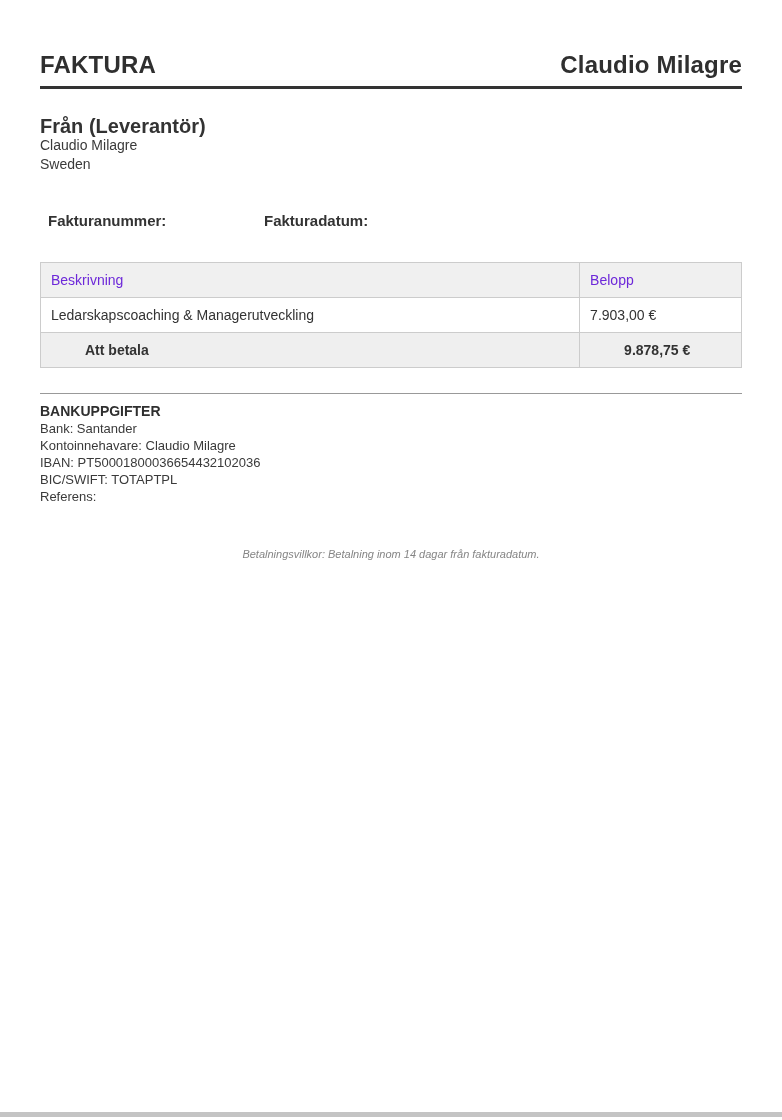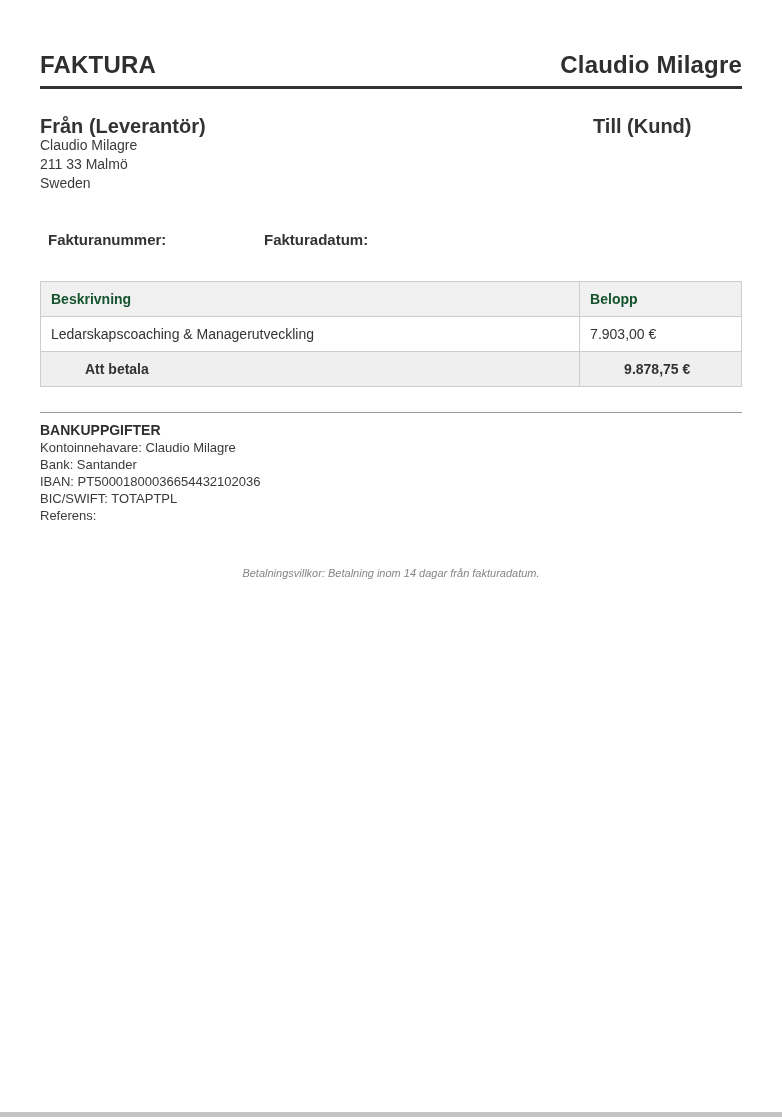--- a/index.html
+++ b/index.html
@@ -62,22 +62,22 @@
     font-size: 14px;
   }
   table.invoice th, table.invoice td {
     border: 1px solid #cccccc;
     padding: 9px 10px;
     text-align: left;
     vertical-align: middle;
   }
   table.invoice th {
     background: #f0f0f0;
-    font-weight: bold;
-    color: #14532d;
+    font-weight: normal;
+    color: #6d28d9;
   }
   table.invoice .col-desc { width: 540px; }
   table.invoice .col-amount { width: 162px; }
   table.invoice tr.total td {
     background: #efefef;
     font-weight: bold;
     padding-left: 44px;
   }
 
   
@@ -117,25 +117,21 @@
 
   <div class="header">
     <div class="title">FAKTURA</div>
     <div class="company">Claudio Milagre</div>
   </div>
 
   <div class="parties">
     <div class="party-from">
       <div class="party-label">Från (Leverantör)</div>
       <div class="party-line">Claudio Milagre</div>
-      <div class="party-line">211 33 Malmö</div>
       <div class="party-line">Sweden</div>
-    </div>
-    <div class="party-to">
-      <div class="party-label">Till (Kund)</div>
     </div>
   </div>
 
   <div class="meta">
     <div class="meta-item number">Fakturanummer:</div>
     <div class="meta-item date">Fakturadatum:</div>
   </div>
 
   <table class="invoice">
     <thead>
@@ -153,22 +149,22 @@
         <td>Att betala</td>
         <td>9.878,75 €</td>
       </tr>
     </tbody>
   </table>
 
   <hr class="bank-divider">
 
   <div class="bank">
     <div class="bank-heading">BANKUPPGIFTER</div>
+    <div class="bank-line">Bank: Santander</div>
     <div class="bank-line">Kontoinnehavare: Claudio Milagre</div>
-    <div class="bank-line">Bank: Santander</div>
     <div class="bank-line">IBAN: PT50001800036654432102036</div>
     <div class="bank-line">BIC/SWIFT: TOTAPTPL</div>
     <div class="bank-line">Referens:</div>
   </div>
 
   <div class="footer-note">Betalningsvillkor: Betalning inom 14 dagar från fakturadatum.</div>
 
 </div>
 
 <div class="bottom-bar"></div>

